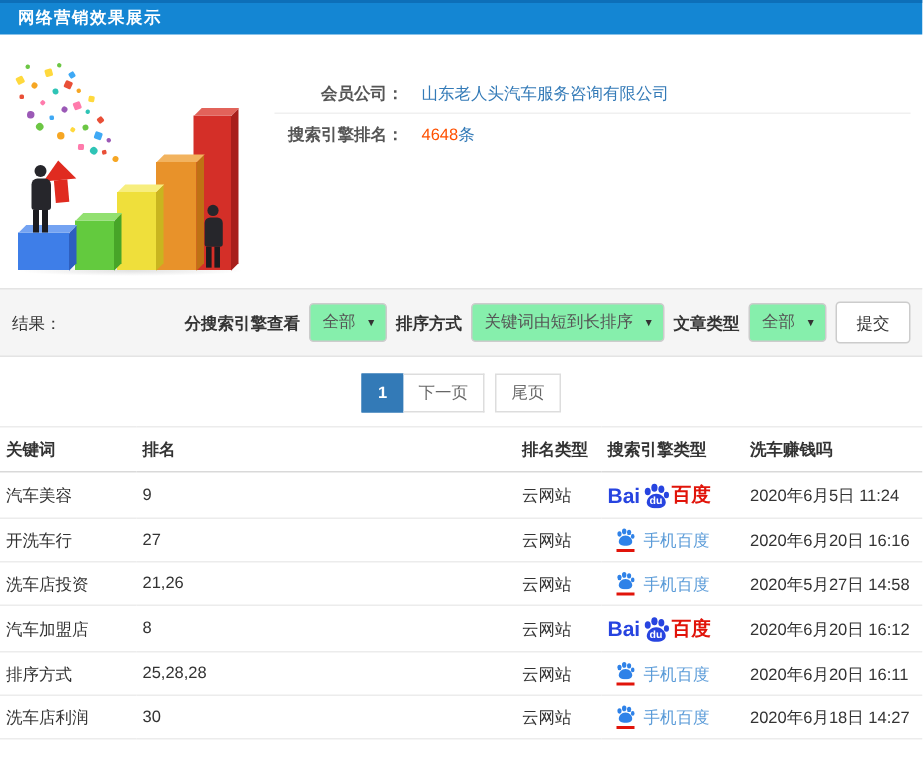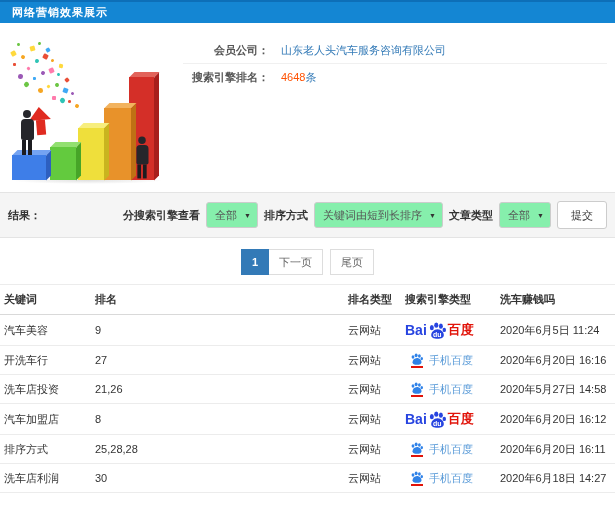--- a/index.html
+++ b/index.html
@@ -48,35 +48,35 @@
   .up-arrow .stem { width:9px; height:15px; background:#e02b20; margin:0 auto; }
   .person { position:absolute; width:16px; z-index:8; }
   .person .head { width:8px; height:8px; border-radius:50%; background:#26262b; margin:0 auto; }
   .person .torso { width:13px; height:21px; background:#26262b; border-radius:4px 4px 2px 2px; margin:1px auto 0; }
   .person .legs { display:flex; justify-content:center; gap:2px; }
   .person .legs i { width:4px; height:15px; background:#1c1c20; }
   .person-left  { left:14px; bottom:30px; }
   .person-right { left:129px; bottom:5px; transform:scale(.93); }
   .dot { position:absolute; z-index:1; }
   
-  .info-table { flex:1; margin-left:6px; margin-top:4px; }
+  .info-table { flex:1; margin-left:6px; margin-top:16px; }
   .info-row { display:flex; align-items:center; height:27px; border-bottom:1px solid #f0f0f0; }
   .info-row:last-child { border-bottom:none; }
   .info-label { width:86px; text-align:right; font-weight:bold; color:#555; flex:none; }
   .info-value { margin-left:12px; color:#555; }
   .info-value.link { color:var(--link-blue,#337ab7); text-decoration:none; cursor:pointer; }
   .count-num { color:var(--highlight-orange,#ff5102); }
   .count-unit { color:var(--link-blue,#337ab7); }
   
   .filter-bar {
     margin-top:7px; height:46px; background:#f5f5f5;
     border-top:1px solid #e4e4e4; border-bottom:1px solid #e4e4e4;
     display:flex; align-items:center; padding:0 8px;
   }
-  .result-label { font-weight:bold; color:#333; }
+  .result-label { font-weight:normal; color:#333; }
   .filter-controls { margin-left:auto; display:flex; align-items:center; gap:6px;justify-content:flex-end; }
   .filter-controls .flabel { font-weight:bold; color:#333; }
   .fake-select {
     position:relative; background:#86efac; border:1px solid #ccc; border-radius:3px;
     height:26px; line-height:24px; padding:0 20px 0 8px; color:#555; cursor:pointer;
     white-space:nowrap;
   }
   .fake-select .caret {
     position:absolute; right:6px; top:0; line-height:26px; font-size:7px; color:#333;
   }

